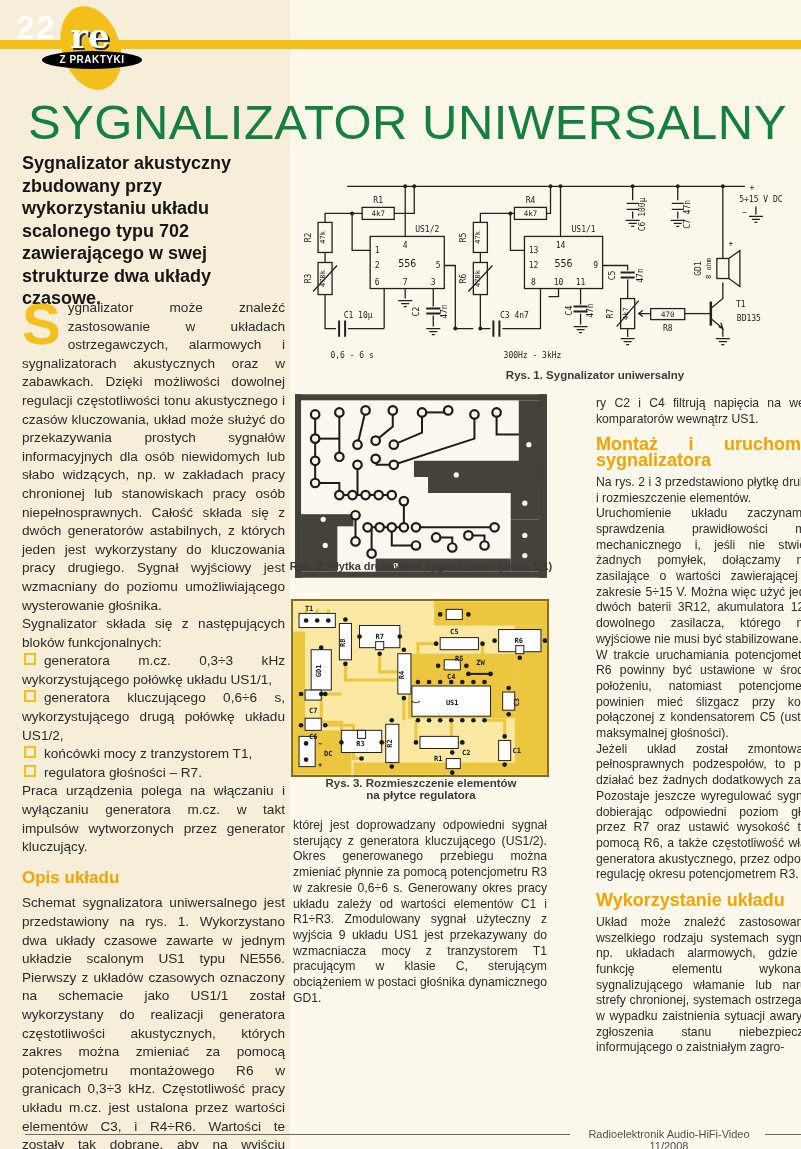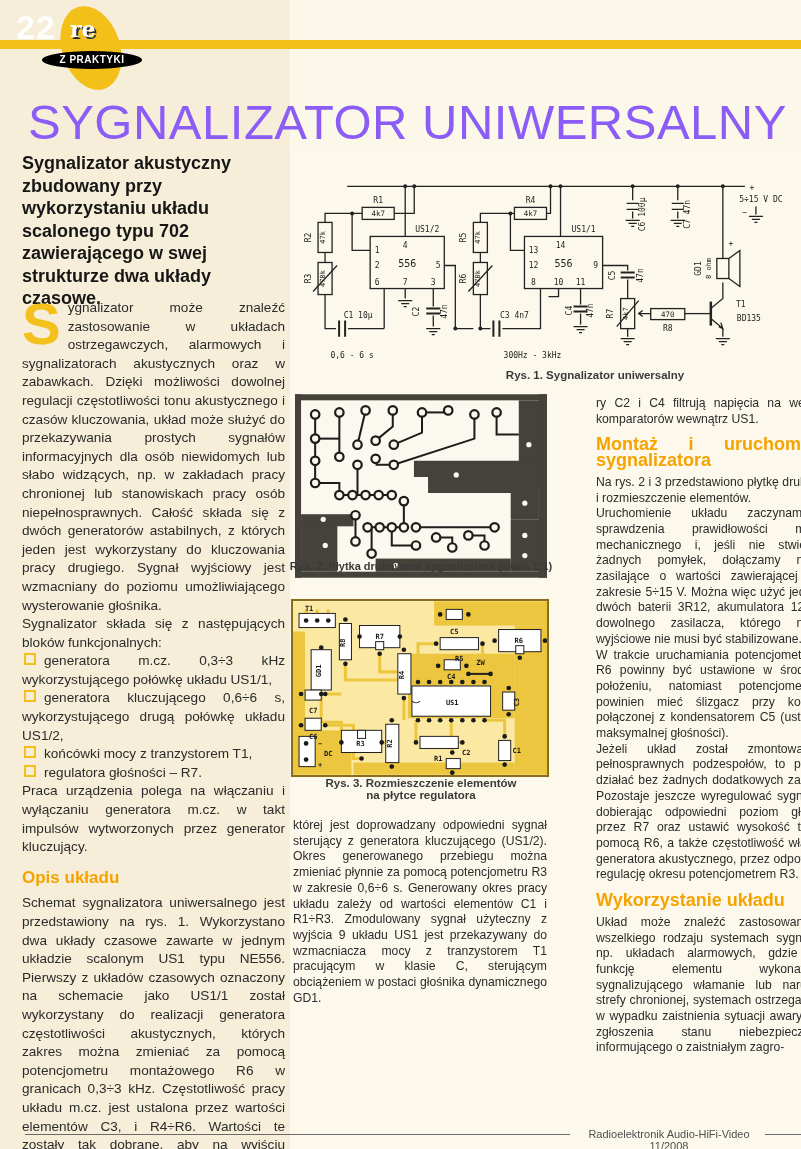--- a/index.html
+++ b/index.html
@@ -7,28 +7,28 @@
         font-family:"Liberation Sans",sans-serif;overflow:hidden;color:#2b2b2b;}
   .left-bg{position:absolute;left:0;top:0;width:290px;height:1149px;background:#f6eed8;}
   .top-bg{position:absolute;left:290px;top:0;width:511px;height:150px;background:#fbf7e9;}
 
   
   .pagenum{position:absolute;left:16px;top:8px;font-size:34px;font-weight:bold;
            color:rgba(255,255,255,.9);letter-spacing:1px;}
   .yellow-bar{position:absolute;left:0;top:40px;width:801px;height:9px;background:#f2c018;}
   .logo-ellipse{position:absolute;left:62px;top:5px;width:58px;height:86px;background:#f2c018;
                 border-radius:50%;transform:rotate(-18deg);}
-  .logo-re{position:absolute;left:70px;top:16px;font-size:22px;font-weight:bold;color:#fff;
+  .logo-re{position:absolute;left:70px;top:16px;font-size:34px;font-weight:bold;color:#fff;
            text-shadow:2px 2px 0 #232a47;font-family:"DejaVu Serif",serif;}
   .badge{position:absolute;left:42px;top:51px;width:100px;height:18px;background:#000000;
          border-radius:50%;color:#fff;font-size:10px;font-weight:bold;letter-spacing:.5px;
          text-align:center;line-height:18px;}
 
   .title{position:absolute;left:28px;top:94px;width:760px;font-size:49px;font-weight:500;
-         color:#8b5cf6;letter-spacing:.5px;white-space:nowrap;}
+         color:#15803d;letter-spacing:.5px;white-space:nowrap;}
 
   .lead{position:absolute;left:22px;top:152px;width:264px;font-size:18px;line-height:22.5px;
         font-weight:bold;color:#161616;}
 
   .col-left{position:absolute;left:22px;top:299px;width:263px;font-size:13.6px;
             line-height:18.6px;text-align:justify;}
   .col-mid{position:absolute;left:293px;top:818px;width:254px;font-size:12.2px;
            line-height:15.7px;text-align:justify;}
   .col-right{position:absolute;left:556px;top:396px;width:246px;font-size:12.2px;
              line-height:15.7px;text-align:justify;margin-left:40px;}

